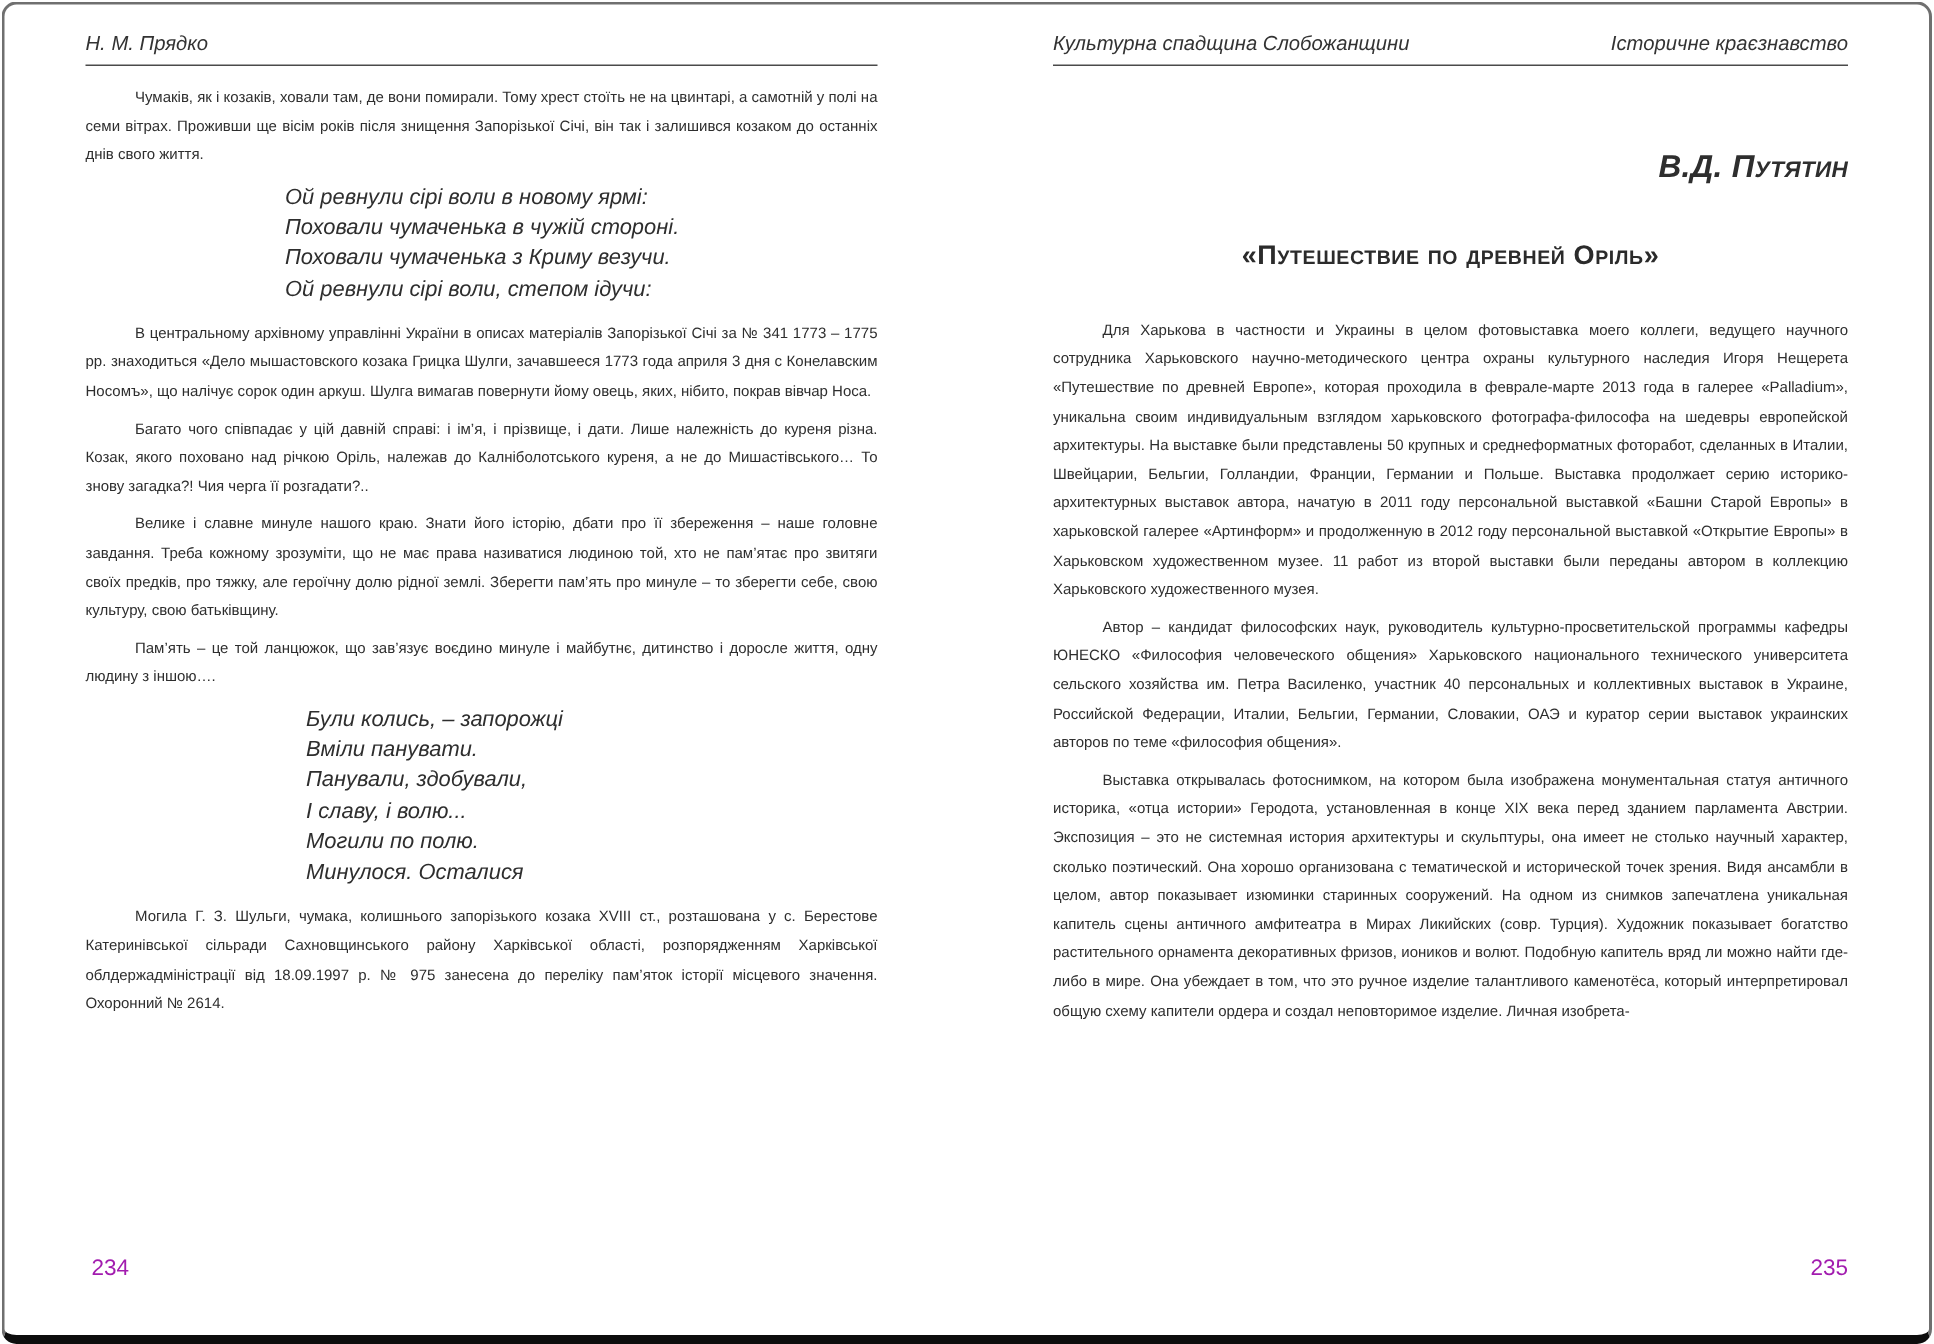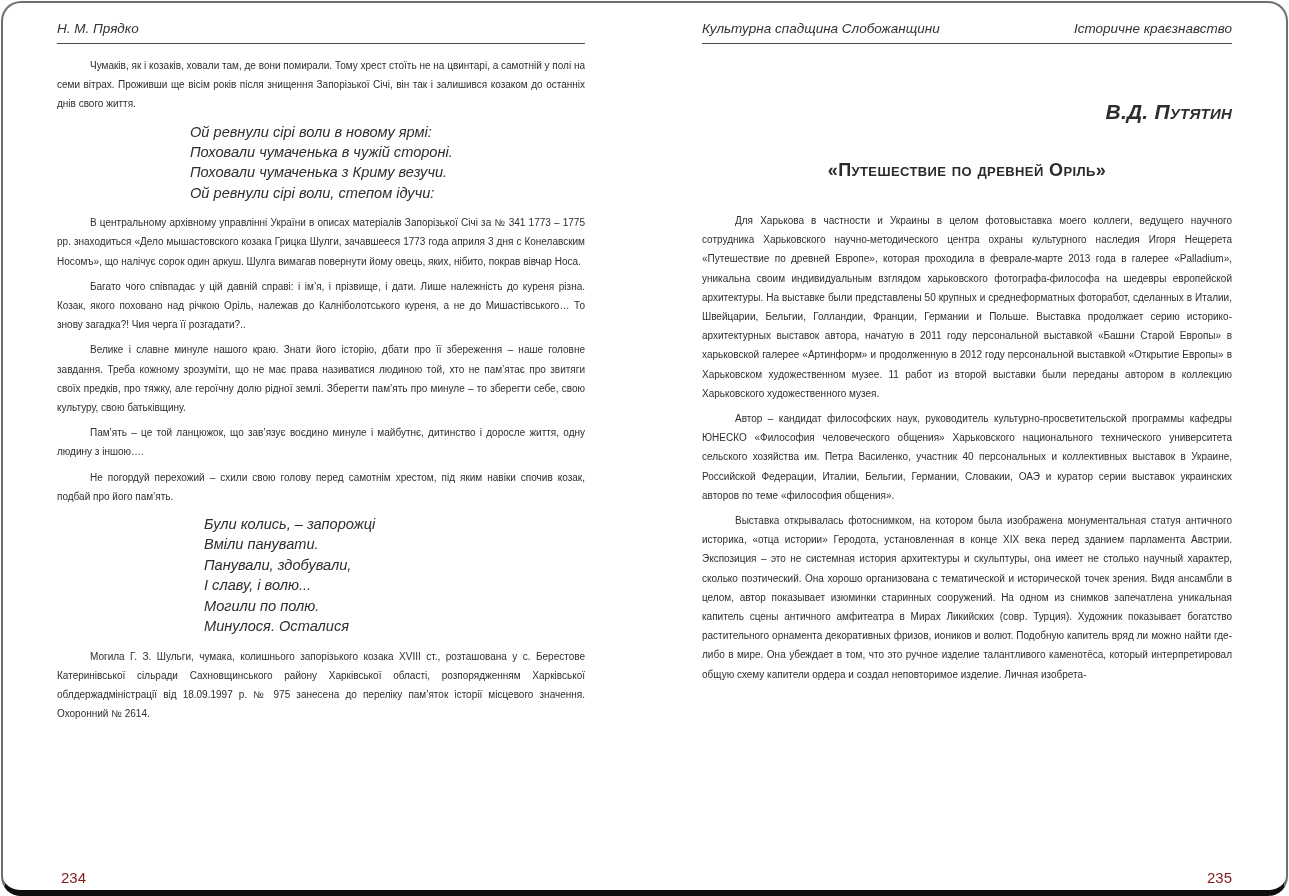--- a/index.html
+++ b/index.html
@@ -14,21 +14,21 @@
     width: 1289px;
     height: 896px;
     background: #fefefe;
     overflow: hidden;
   }
   .spread {
     position: absolute;
     left: 1px; top: 1px; right: 1px; bottom: 0;
     border: 2px solid #6f6f6f;
     border-bottom: 6px solid #0d0d0d;
-    border-radius: 20px;
+    border-radius: 10px;
     background: #ffffff;
     box-sizing: border-box;
   }
   .page {
     position: absolute;
     top: 0; bottom: 0;
   }
   .page-left  { left: 54px;  width: 528px; }
   .page-right { left: 699px; width: 530px; }
 
@@ -77,23 +77,23 @@
     font-weight: bold;
     font-variant: small-caps;
     font-size: 18px;
     letter-spacing: 0.4px;
     color: #2b2b2b;
     margin: 36px 0 30px 0;
   }
 
   .page-num {
     position: absolute;
-    bottom: 4px;
+    bottom: 36px;
     font-size: 15px;
-    color: #7f1d1d;
+    color: #a21caf;
   }
   .page-num.pn-left  { left: 4px; }
   .page-num.pn-right { right: 0;  }
 </style>
 </head>
 <body>
 
 <div class="canvas">
   <div class="spread">
 
@@ -106,21 +106,20 @@
         <div class="verse verse-1">
           <div>Ой ревнули сірі воли в новому ярмі:</div>
           <div>Поховали чумаченька в чужій стороні.</div>
           <div>Поховали чумаченька з Криму везучи.</div>
           <div>Ой ревнули сірі воли, степом ідучи:</div>
         </div>
         <p class="body-p">В центральному архівному управлінні України в описах матеріалів Запорізької Січі за № 341 1773 – 1775 рр. знаходиться «Дело мышастовского козака Грицка Шулги, зачавшееся 1773 года априля 3 дня с Конелавским Носомъ», що налічує сорок один аркуш. Шулга вимагав повернути йому овець, яких, нібито, покрав вівчар Носа.</p>
         <p class="body-p">Багато чого співпадає у цій давній справі: і ім’я, і прізвище, і дати. Лише належність до куреня різна. Козак, якого поховано над річкою Оріль, належав до Калніболотського куреня, а не до Мишастівського… То знову загадка?! Чия черга її розгадати?..</p>
         <p class="body-p">Велике і славне минуле нашого краю. Знати його історію, дбати про її збереження – наше головне завдання. Треба кожному зрозуміти, що не має права називатися людиною той, хто не пам’ятає про звитяги своїх предків, про тяжку, але героїчну долю рідної землі. Зберегти пам’ять про минуле – то зберегти себе, свою культуру, свою батьківщину.</p>
         <p class="body-p">Пам’ять – це той ланцюжок, що зав’язує воєдино минуле і майбутнє, дитинство і доросле життя, одну людину з іншою….</p>
-        <p class="body-p">Не погордуй перехожий – схили свою голову перед самотнім хрестом, під яким навіки спочив козак, подбай про його пам’ять.</p>
         <div class="verse verse-2">
           <div>Були колись, – запорожці</div>
           <div>Вміли панувати.</div>
           <div>Панували, здобували,</div>
           <div>І славу, і волю...</div>
           <div>Могили по полю.</div>
           <div>Минулося. Осталися</div>
         </div>
         <p class="body-p">Могила Г. З. Шульги, чумака, колишнього запорізького козака XVIII ст., розташована у с. Берестове Катеринівської сільради Сахновщинського району Харківської області, розпорядженням Харківської облдержадміністрації від 18.09.1997 р. № 975 занесена до переліку пам’яток історії місцевого значення. Охоронний № 2614.</p>
       </div>

